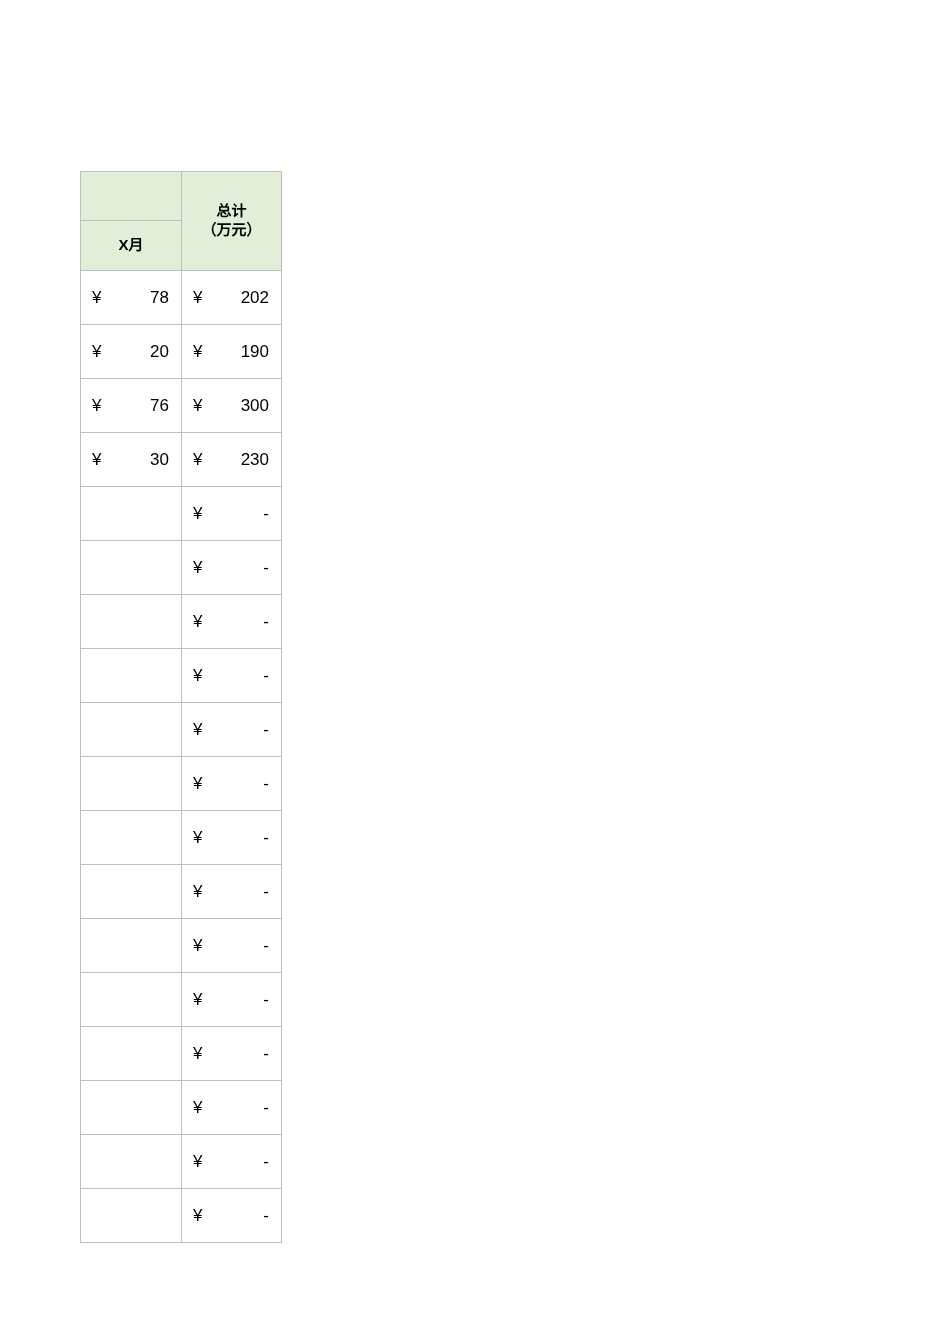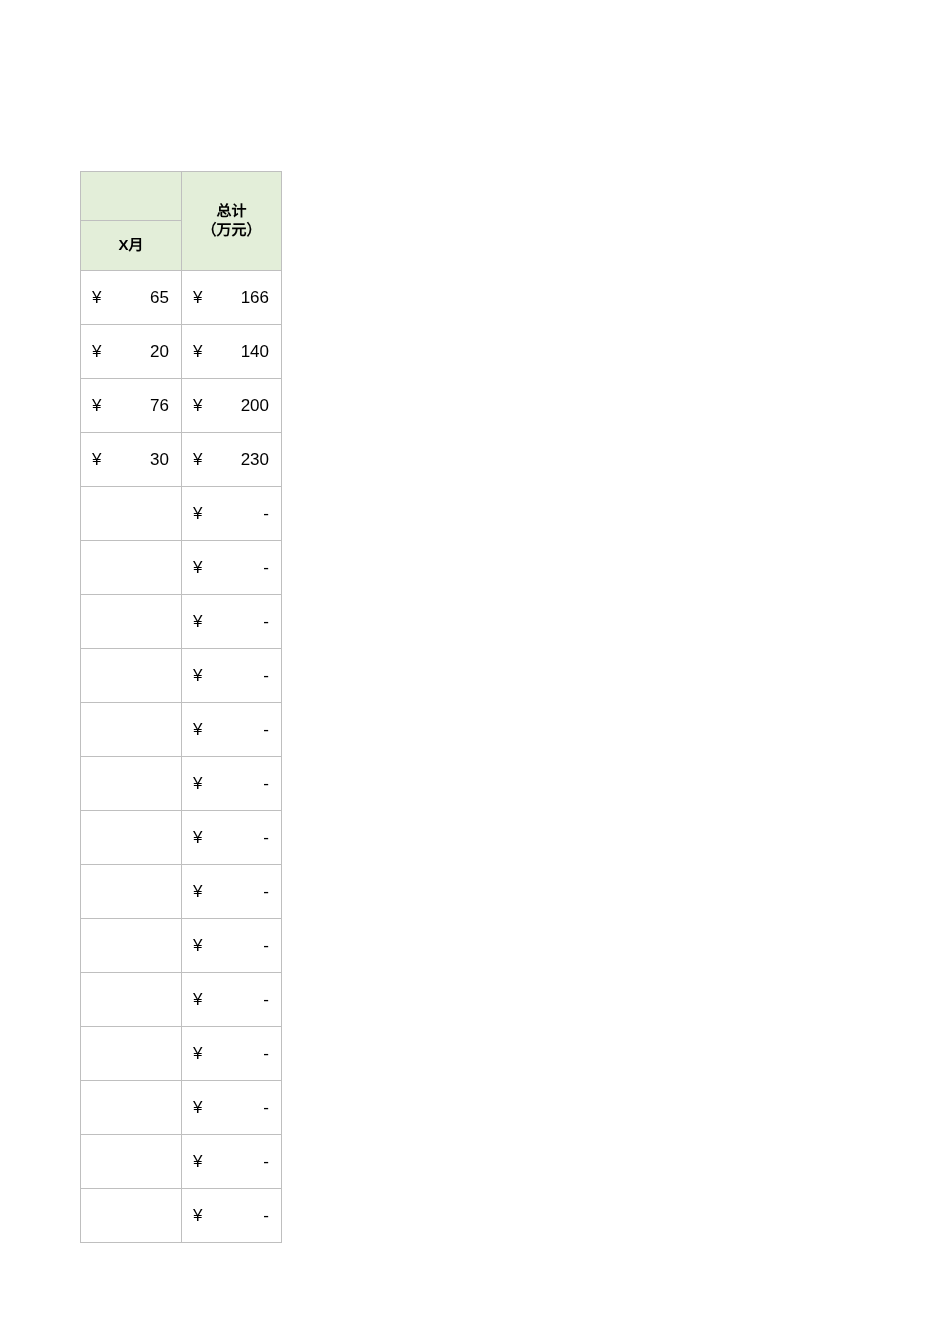--- a/index.html
+++ b/index.html
@@ -114,55 +114,55 @@
       <tr>
         <th class="hdr hdr-month">X月</th>
       </tr>
     </thead>
 
     <tbody id="table-body">
         <tr>
           <td>
             <div class="acct">
               <span class="sym">¥</span>
-              <span class="amt">65</span>
-            </div>
-          </td>
-          <td>
-            <div class="acct">
-              <span class="sym">¥</span>
-              <span class="amt">166</span>
+              <span class="amt">78</span>
+            </div>
+          </td>
+          <td>
+            <div class="acct">
+              <span class="sym">¥</span>
+              <span class="amt">202</span>
             </div>
           </td>
         </tr>
         <tr>
           <td>
             <div class="acct">
               <span class="sym">¥</span>
               <span class="amt">20</span>
             </div>
           </td>
           <td>
             <div class="acct">
               <span class="sym">¥</span>
-              <span class="amt">140</span>
+              <span class="amt">190</span>
             </div>
           </td>
         </tr>
         <tr>
           <td>
             <div class="acct">
               <span class="sym">¥</span>
               <span class="amt">76</span>
             </div>
           </td>
           <td>
             <div class="acct">
               <span class="sym">¥</span>
-              <span class="amt">200</span>
+              <span class="amt">300</span>
             </div>
           </td>
         </tr>
         <tr>
           <td>
             <div class="acct">
               <span class="sym">¥</span>
               <span class="amt">30</span>
             </div>
           </td>

